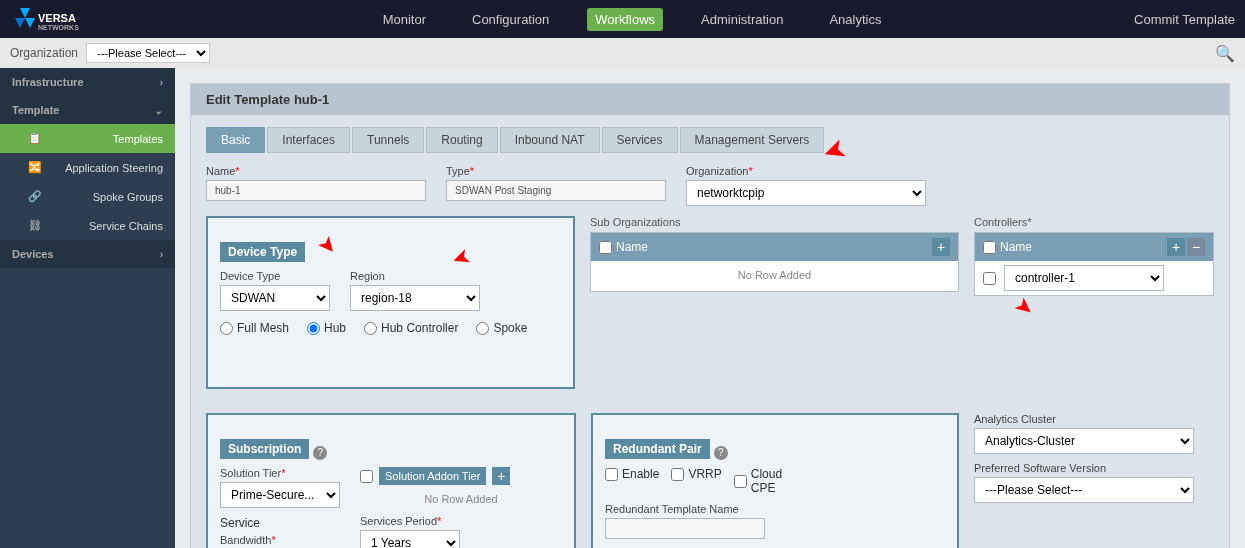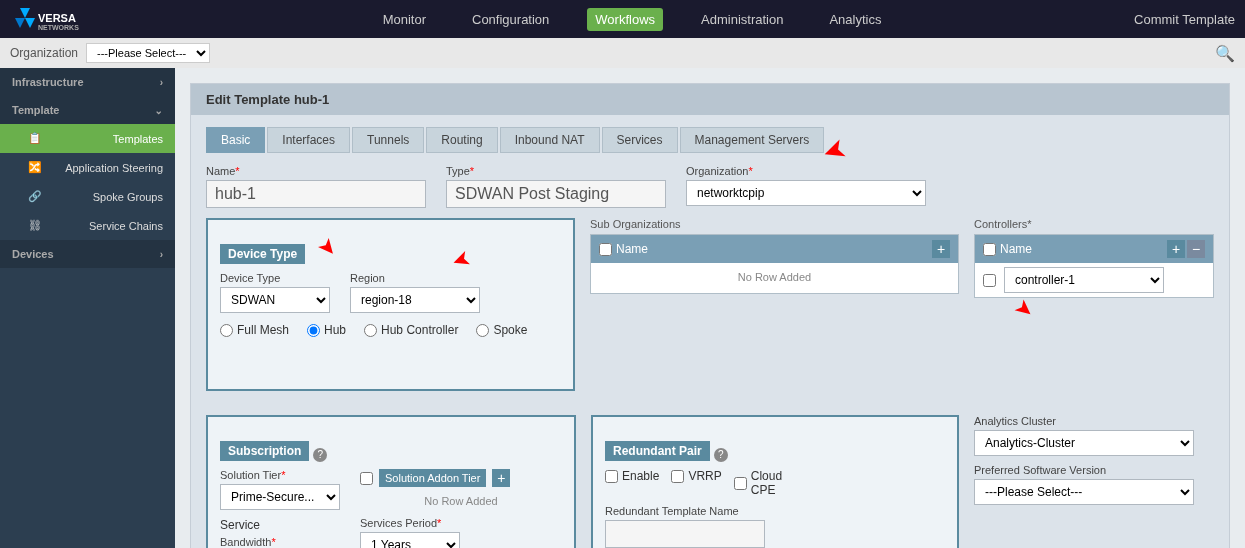--- a/index.html
+++ b/index.html
@@ -146,21 +146,21 @@
       gap: 20px;
       margin-bottom: 10px;
       align-items: flex-start;
     }
     .form-group { display: flex; flex-direction: column; gap: 3px; }
     .form-group label { font-size: 11px; color: #444; }
     .form-group label .required { color: red; }
     .form-input {
       border: 1px solid #b0b8c0;
       padding: 4px 8px;
-      font-size: 16px;
+      font-size: 10px;
       background: #f5f5f5;
       color: #555;
     }
     .form-select {
       border: 1px solid #b0b8c0;
       padding: 4px 6px;
       font-size: 12px;
       background: white;
       cursor: pointer;
     }

